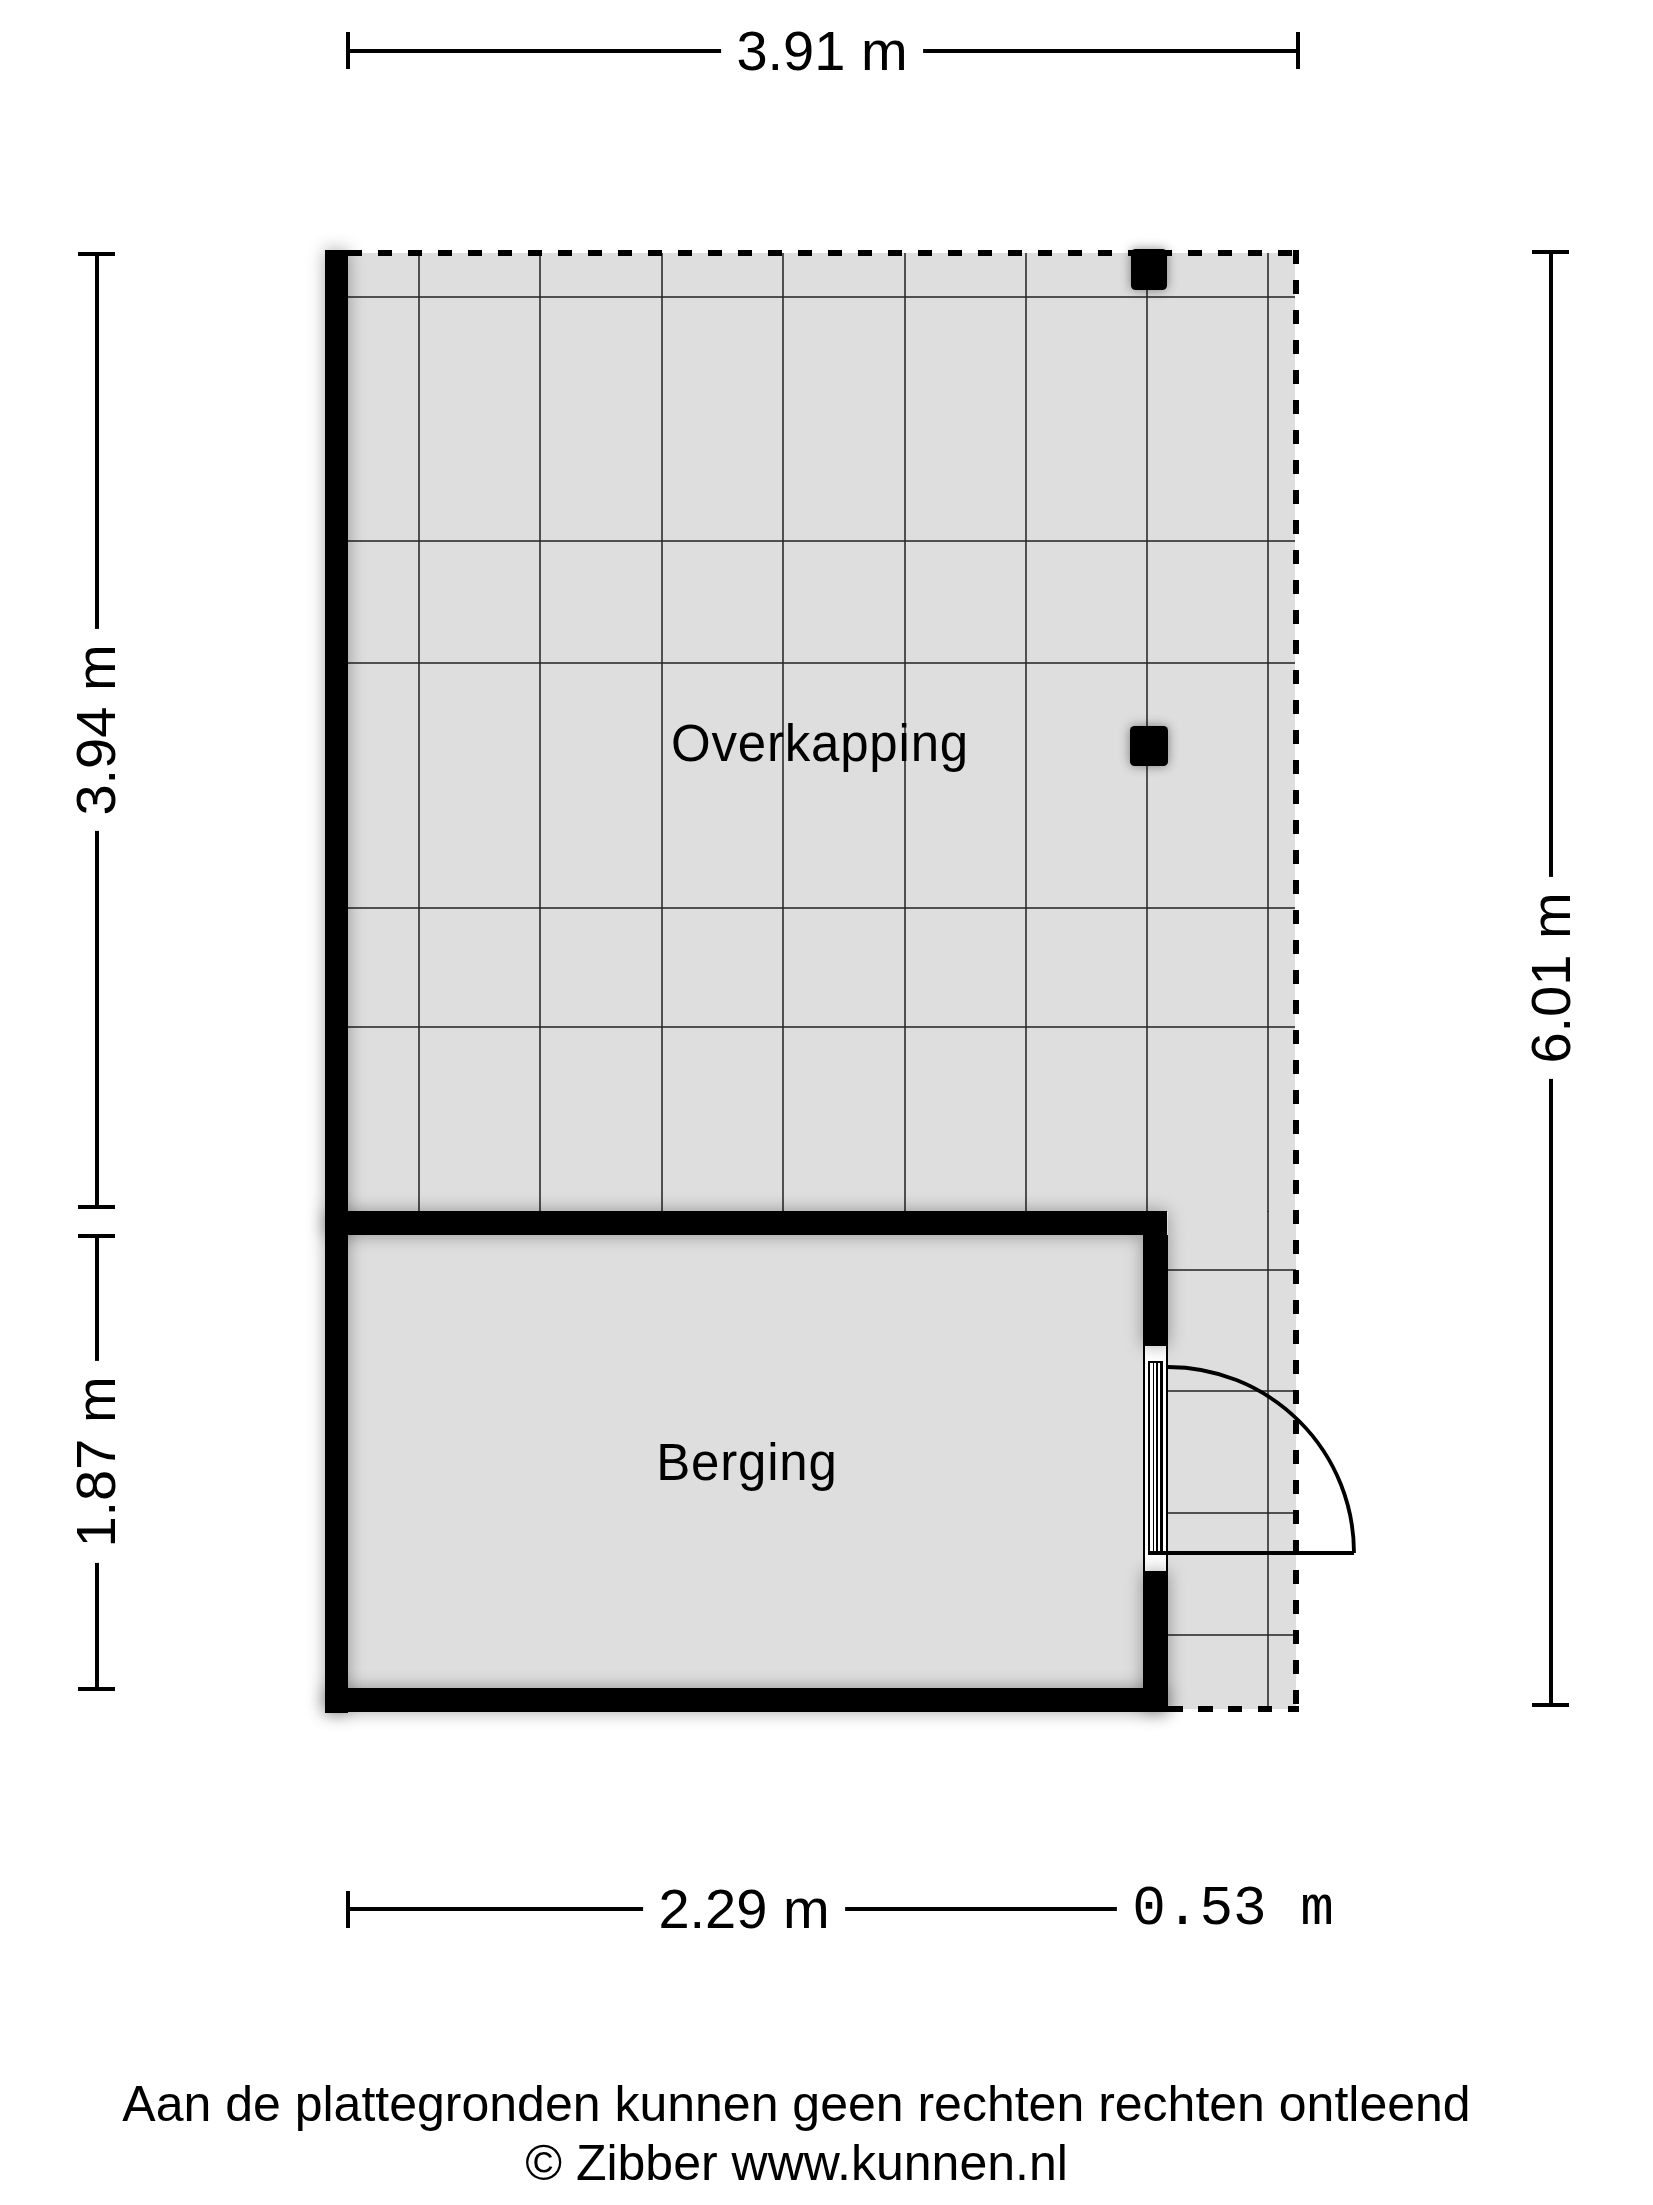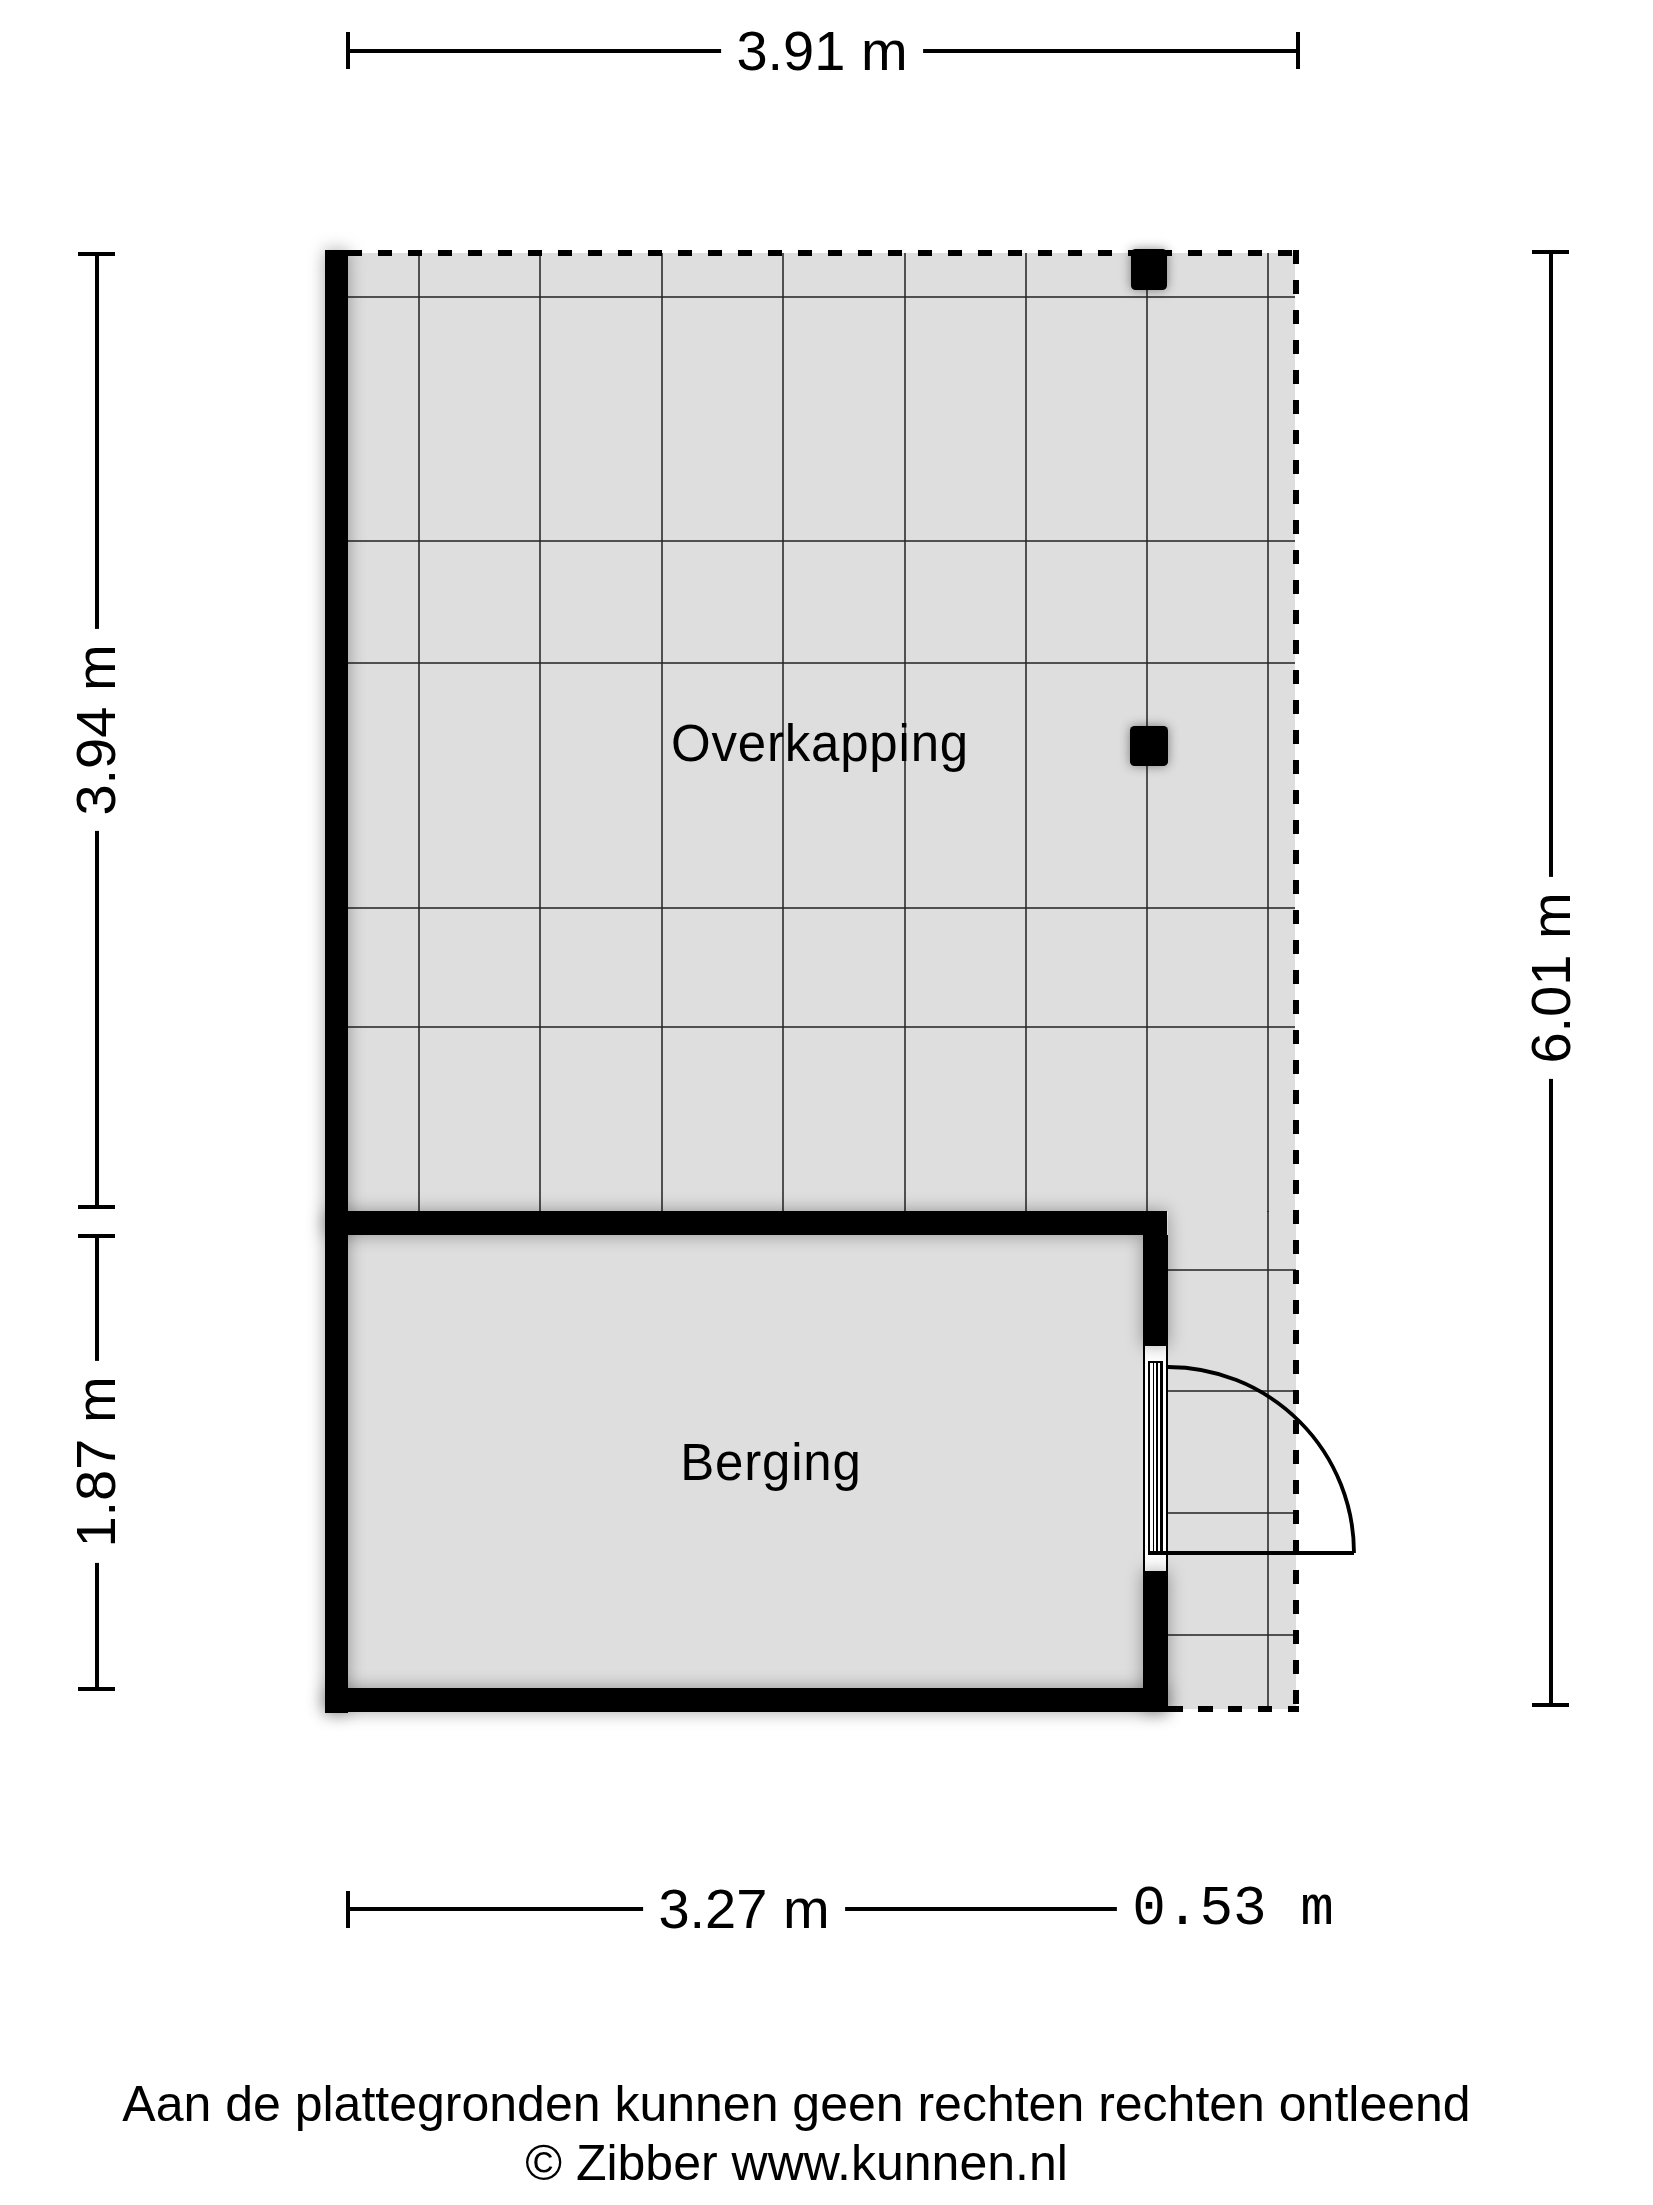--- a/index.html
+++ b/index.html
@@ -80,21 +80,21 @@
       <div class="abs dim-line" style="left: 95px; top: 1236px; width: 3.8px; height: 453px;"></div>
       <div class="abs dim-tick" style="left: 78px; top: 1234px; width: 37px; height: 3.8px;"></div>
       <div class="abs dim-tick" style="left: 78px; top: 1687px; width: 37px; height: 3.8px;"></div>
       <div class="abs dim-label rot" style="left: 96px; top: 1462px;">1.87 m</div>
       <div class="abs dim-line" style="left: 1549px; top: 251px; width: 3.8px; height: 1453px;"></div>
       <div class="abs dim-tick" style="left: 1532px; top: 250px; width: 37px; height: 3.8px;"></div>
       <div class="abs dim-tick" style="left: 1532px; top: 1703px; width: 37px; height: 3.8px;"></div>
       <div class="abs dim-label rot" style="left: 1551px; top: 978px;">6.01 m</div>
       <div class="abs dim-line" style="left: 348px; top: 1907px; width: 793px; height: 3.8px;"></div>
       <div class="abs dim-tick" style="left: 346px; top: 1891px; width: 3.8px; height: 37px;"></div>
-      <div class="abs dim-label" style="left: 744px; top: 1909px;">3.27 m</div>
+      <div class="abs dim-label" style="left: 744px; top: 1909px;">2.29 m</div>
       <div class="abs dim-label" style="left: 1233px; top: 1909px; font-family: Liberation Mono, monospace;">0.53 m</div>
       <div class="abs room-label" style="left: 820px; top: 743px;">Overkapping</div>
-      <div class="abs room-label" style="left: 747px; top: 1462px; margin-left: 24px;">Berging</div>
+      <div class="abs room-label" style="left: 747px; top: 1462px;">Berging</div>
     </div>
   <div class="footer-line" id="footer-line1">Aan de plattegronden kunnen geen rechten rechten ontleend</div>
   <div class="footer-line" id="footer-line2">© Zibber www.kunnen.nl</div>
 </div>
 
 
 </body></html>

